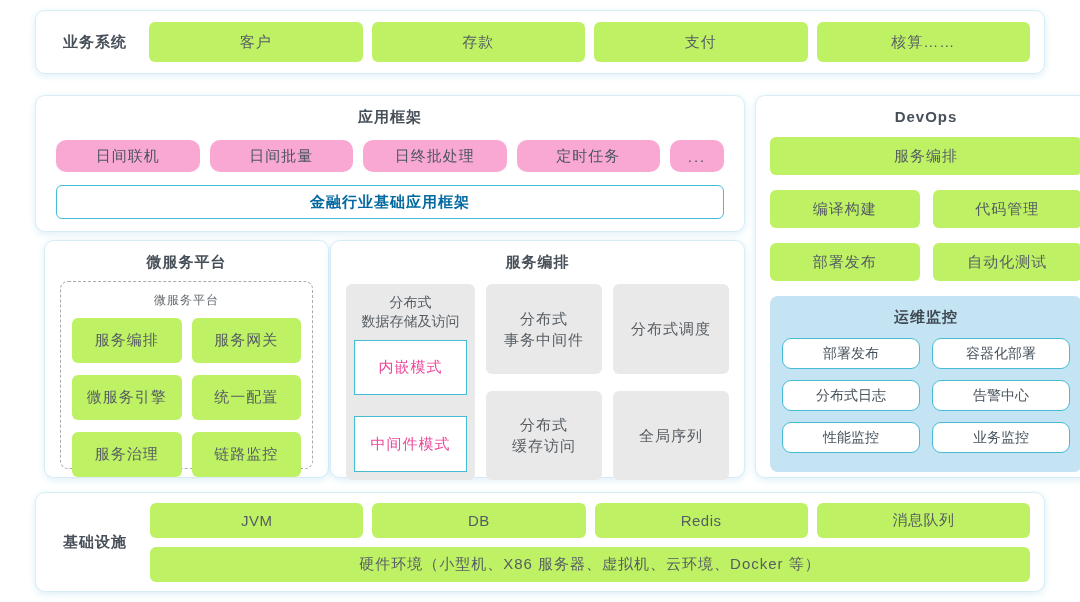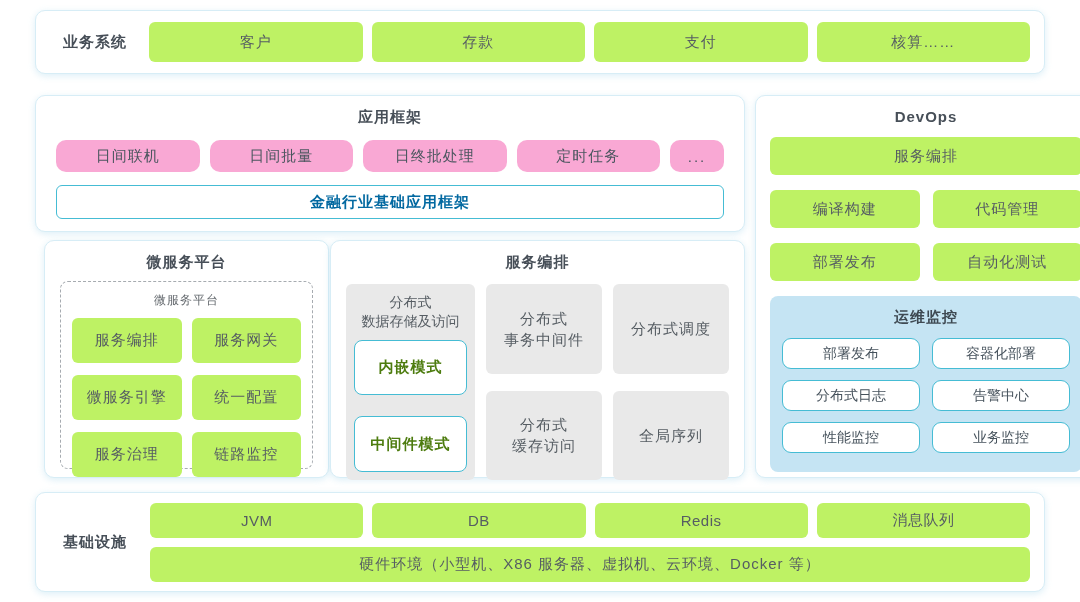--- a/index.html
+++ b/index.html
@@ -60,21 +60,21 @@
   .micro-grid { display:grid; grid-template-columns:1fr 1fr; gap:12px 10px; }
   .micro-grid .box-gray { height:45px; }
 
   
   #sec-distributed { left:330px; top:240px; width:415px; height:238px; padding:12px 15px; }
   .dist-grid { margin-top:12px; display:flex; gap:11px; height:196px; }
   .dist-col1 { width:129px; flex:none; background:#e9e9e9; border-radius:6px;
     padding:9px 8px 8px; display:flex; flex-direction:column; }
   .dist-col1-label { text-align:center; font-size:14px; color:#565d63; line-height:1.35;
     white-space:pre-line; margin-bottom:9px; }
-  .mode-box { flex:1; border-radius:8px; font-size:15px; color:#4d7c0f; letter-spacing:1px;font-weight:bold; }
+  .mode-box { flex:1; border-radius:0; font-size:15px; color:#ec4899; letter-spacing:1px; }
   .mode-box + .mode-box { margin-top:21px; }
   .dist-col { flex:1; display:flex; flex-direction:column; gap:17px; }
   .dist-cell { flex:1; background:#e9e9e9; border-radius:6px;
     display:flex; align-items:center; justify-content:center; text-align:center;
     font-size:15px; color:#565d63; line-height:1.4; white-space:pre-line; letter-spacing:1px; }
 
   
   #sec-devops { left:755px; top:95px; width:342px; height:383px; padding:12px 14px; }
   .dev-full { margin-top:12px; height:38px; }
   .dev-grid { margin-top:15px; display:grid; grid-template-columns:1fr 1fr; gap:15px 13px; }

